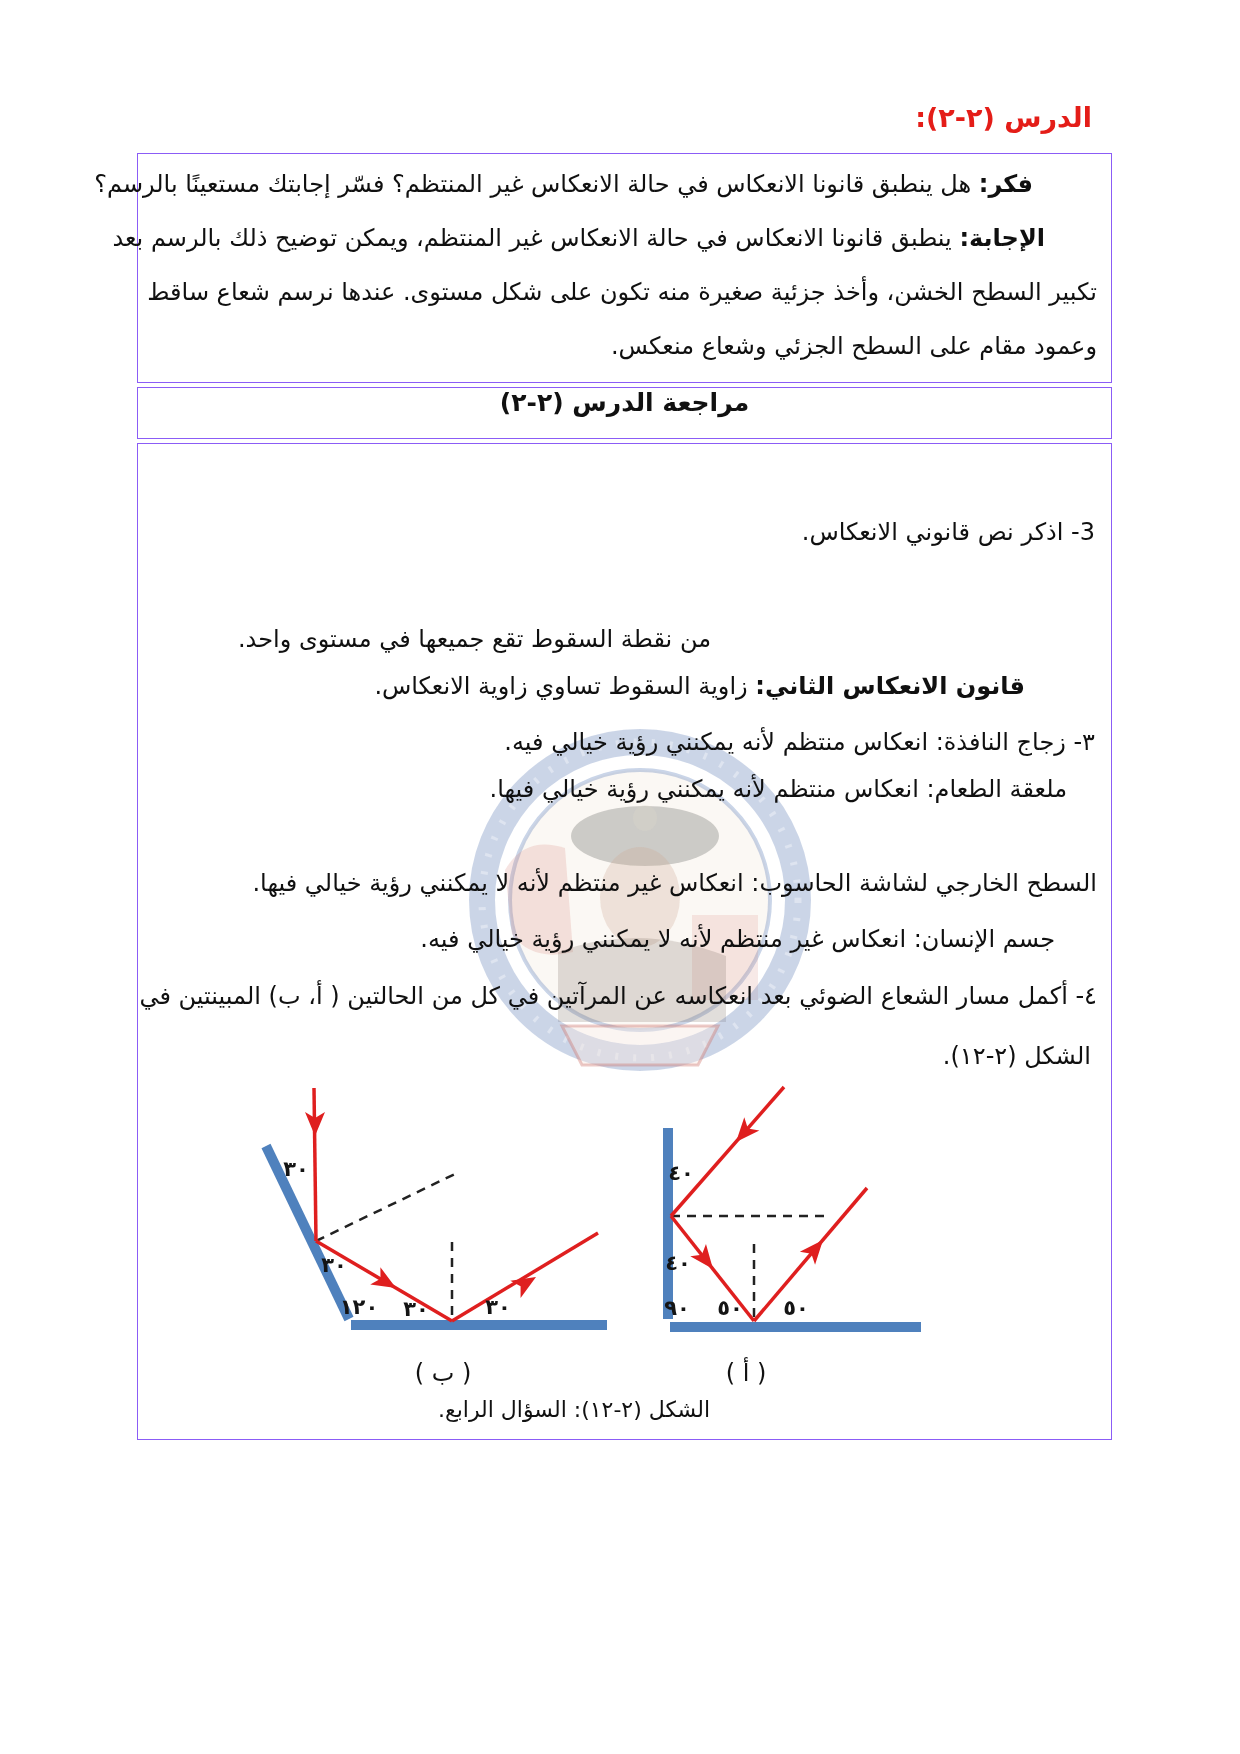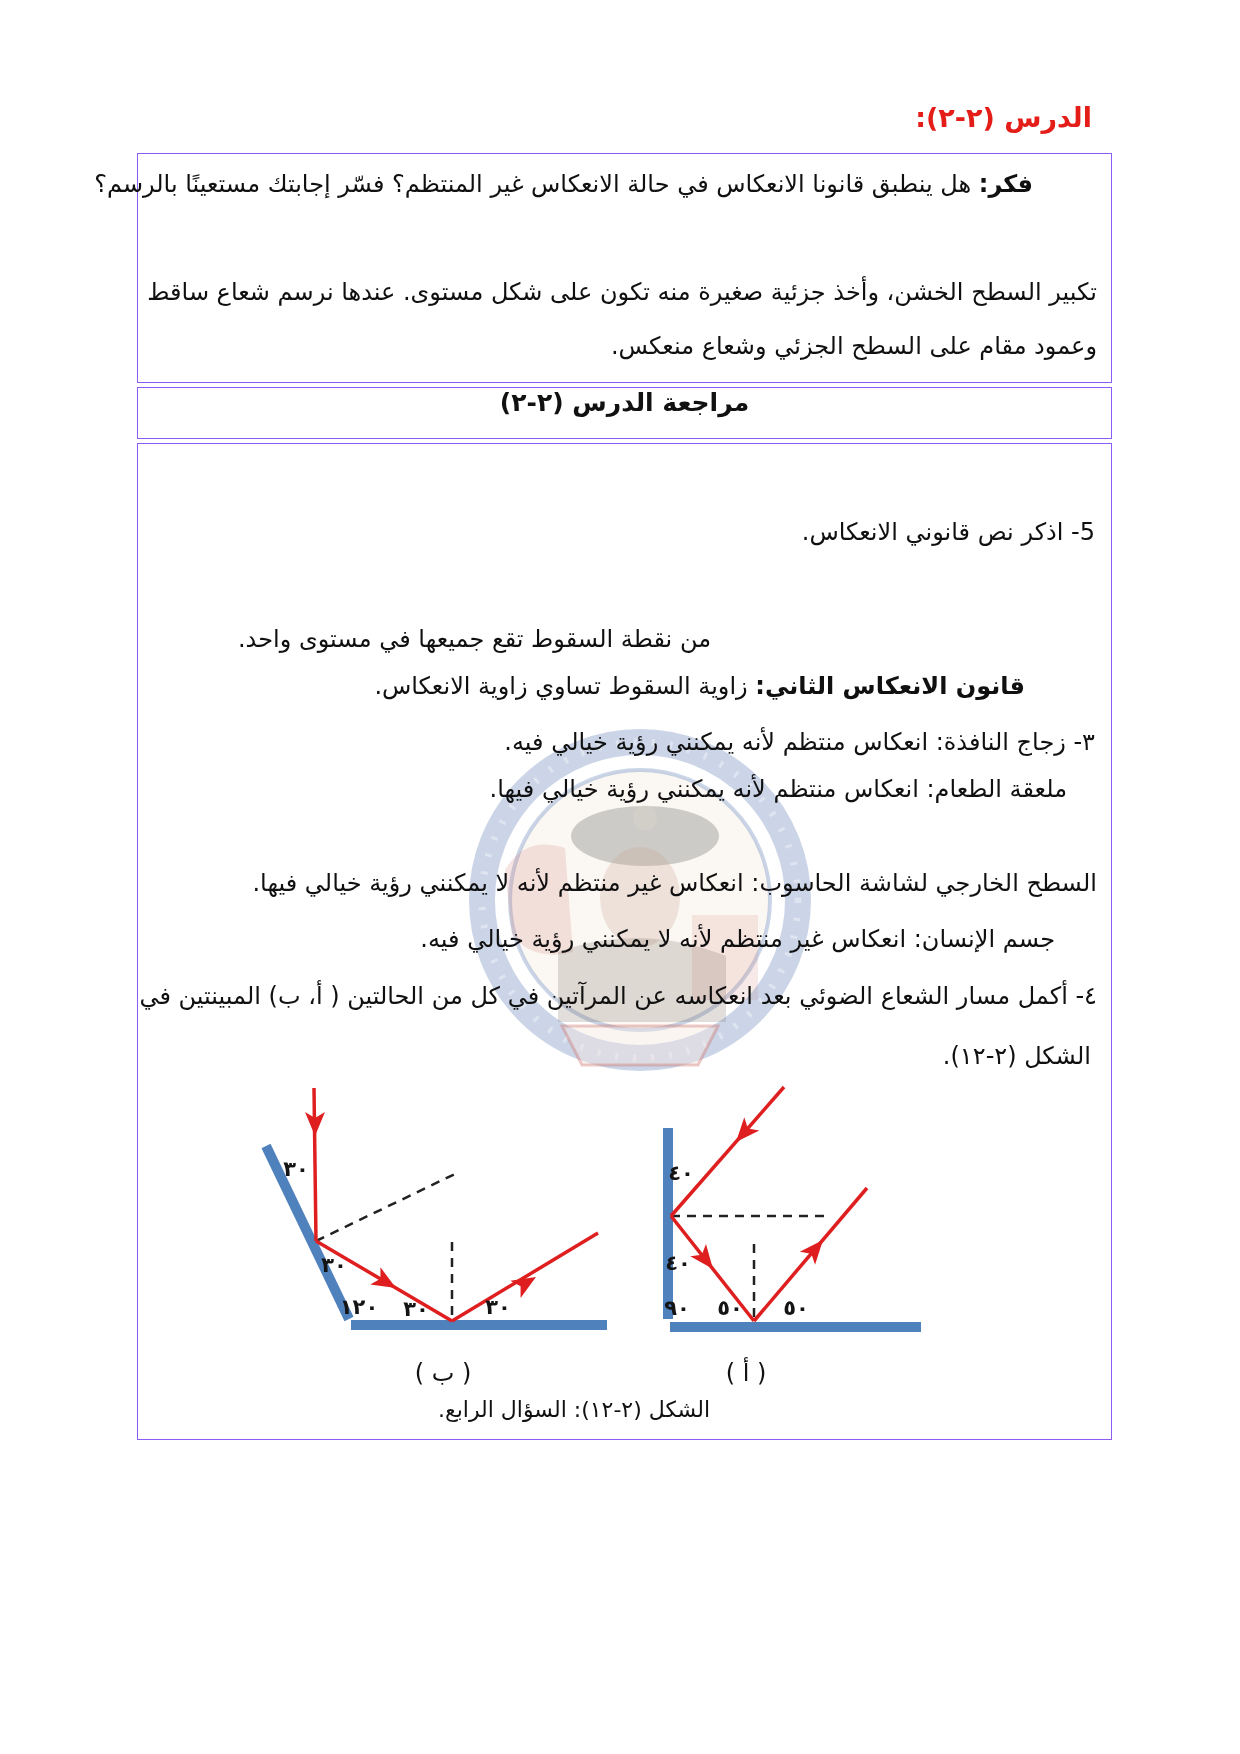--- a/index.html
+++ b/index.html
@@ -49,35 +49,38 @@
   </svg>
 
   <div class="layer">
 
     <div class="doc-title">الدرس (٢-٢):</div>
 
     <div class="box" id="think-box">
       <div class="ln" style="top:13px;padding-right:78px;">
         <b>فكر:</b><span> هل ينطبق قانونا الانعكاس في حالة الانعكاس غير المنتظم؟ فسّر إجابتك مستعينًا بالرسم؟</span>
       </div>
+      <div class="ln" style="top:67px;padding-right:66px;">
+        <b>الإجابة:</b><span> ينطبق قانونا الانعكاس في حالة الانعكاس غير المنتظم، ويمكن توضيح ذلك بالرسم بعد</span>
+      </div>
       <div class="ln" style="top:121px;padding-right:14px;">
         <span>تكبير السطح الخشن، وأخذ جزئية صغيرة منه تكون على شكل مستوى. عندها نرسم شعاع ساقط</span>
       </div>
       <div class="ln" style="top:175px;padding-right:14px;">
         <span>وعمود مقام على السطح الجزئي وشعاع منعكس.</span>
       </div>
     </div>
 
     <div class="box" id="review-header">
       <span class="hdr">مراجعة الدرس (٢-٢)</span>
     </div>
 
     <div class="box" id="review-body">
 
-      <div class="ln" style="top:71px;padding-right:16px;"><b></b><span>5- اذكر نص قانوني الانعكاس.</span></div>
+      <div class="ln" style="top:71px;padding-right:16px;"><b></b><span>3- اذكر نص قانوني الانعكاس.</span></div>
       <div class="ln" style="top:178px;padding-right:400px;"><b></b><span>من نقطة السقوط تقع جميعها في مستوى واحد.</span></div>
       <div class="ln" style="top:225px;padding-right:86px;"><b>قانون الانعكاس الثاني:</b><span> زاوية السقوط تساوي زاوية الانعكاس.</span></div>
       <div class="ln" style="top:281px;padding-right:16px;"><b></b><span>٣- زجاج النافذة: انعكاس منتظم لأنه يمكنني رؤية خيالي فيه.</span></div>
       <div class="ln" style="top:328px;padding-right:44px;"><b></b><span>ملعقة الطعام: انعكاس منتظم لأنه يمكنني رؤية خيالي فيها.</span></div>
       <div class="ln" style="top:422px;padding-right:14px;"><b></b><span>السطح الخارجي لشاشة الحاسوب: انعكاس غير منتظم لأنه لا يمكنني رؤية خيالي فيها.</span></div>
       <div class="ln" style="top:478px;padding-right:56px;"><b></b><span>جسم الإنسان: انعكاس غير منتظم لأنه لا يمكنني رؤية خيالي فيه.</span></div>
       <div class="ln" style="top:535px;padding-right:14px;"><b></b><span>٤- أكمل مسار الشعاع الضوئي بعد انعكاسه عن المرآتين في كل من الحالتين ( أ، ب) المبينتين في</span></div>
       <div class="ln" style="top:595px;padding-right:20px;"><b></b><span>الشكل (٢-١٢).</span></div>
 
       <svg class="diagram" style="left:86px;top:640px;" width="395" height="252" viewBox="0 0 395 252">

